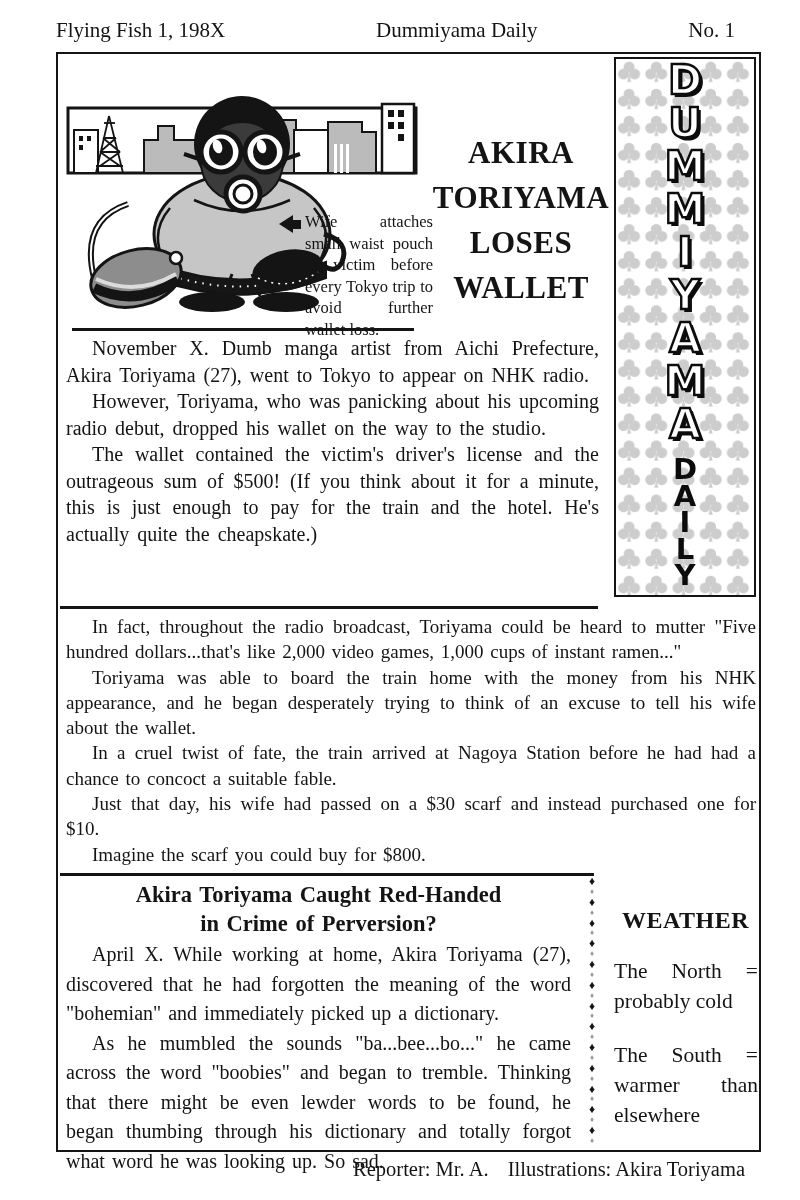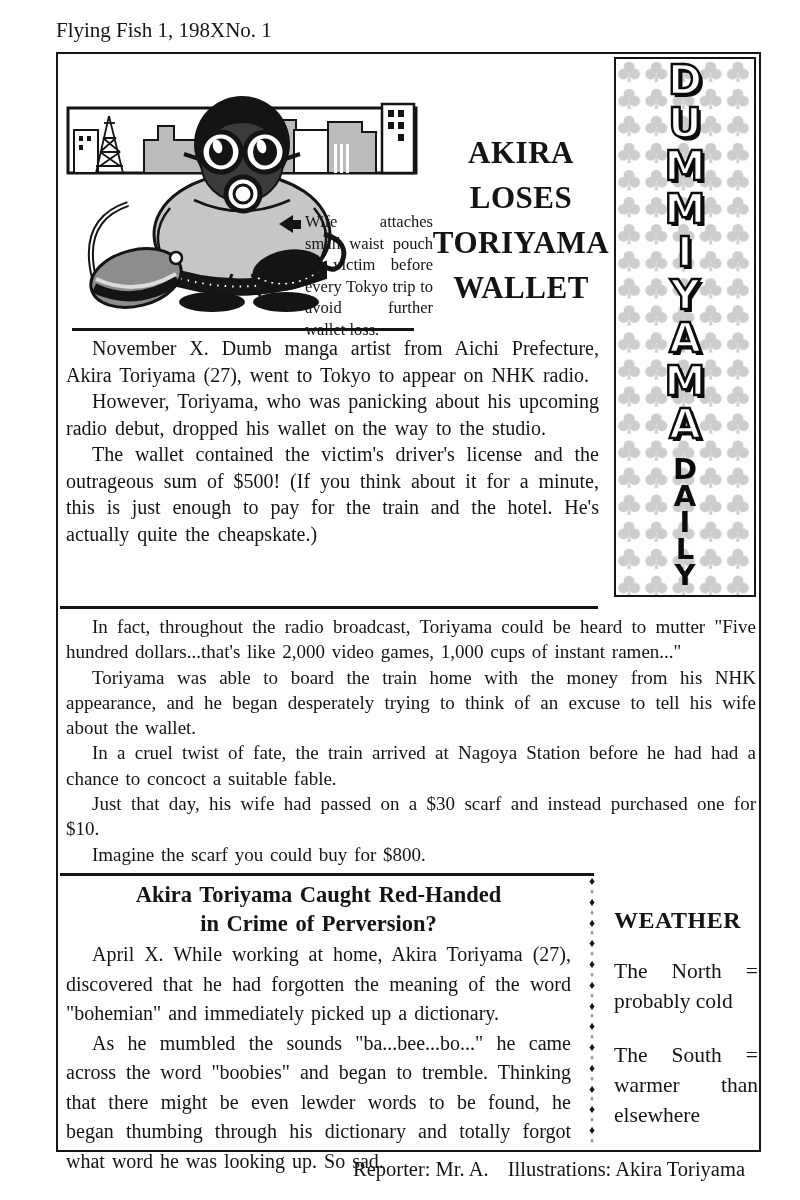--- a/index.html
+++ b/index.html
@@ -62,34 +62,35 @@
         text-indent:0;margin:0 0 2px 0;}
 
   
   .divider{position:absolute;left:527px;top:822px;height:268px;width:14px;
         display:flex;flex-direction:column;justify-content:space-between;align-items:center;}
   .dm-dark{font-size:12px;line-height:10px;color:#141414;}
   .dm-light{font-size:8px;line-height:7px;color:#9a9a9a;}
 
   
   .weather{position:absolute;left:556px;top:853px;width:144px;}
-  .weather h2{margin:0 0 22px 0;font-size:24px;letter-spacing:.5px;}
+  .weather h2{margin:0 0 22px 8px;font-size:24px;letter-spacing:.5px;}
   .weather .witem{font-size:21.5px;line-height:30px;text-align:justify;margin-bottom:24px;}
 
   
   .footer{position:absolute;right:28px;top:1158px;font-size:20.5px;white-space:nowrap;}
   .footer span{margin-left:14px;}
 </style>
 </head>
 <body>
 
 <div class="page">
 
   <div class="hdr">
     <span>Flying Fish 1, 198X</span>
+    <span class="c">Dummiyama Daily</span>
     <span class="r">No. 1</span>
   </div>
 
   <div class="frame">
 
     <svg class="illu" viewBox="0 0 352 232" aria-hidden="true">
 
       <rect x="2" y="26" width="348" height="65" fill="#fff" stroke="#141414" stroke-width="3"></rect>
       <rect x="8" y="48" width="24" height="43" fill="#fff" stroke="#141414" stroke-width="2"></rect>
       <rect x="13" y="54" width="4" height="5" fill="#141414"></rect>
@@ -156,22 +157,22 @@
     <div class="caption">
       <span class="cap-arrow">
         <span class="tri"></span>
           <span class="tail"></span>
       </span>
       <div class="cap-text">Wife attaches small waist pouch to victim before every Tokyo trip to avoid further wallet loss.</div>
     </div>
 
     <div class="lead-head">
       <div>AKIRA</div>
+      <div>TORIYAMA</div>
       <div>LOSES</div>
-      <div>TORIYAMA</div>
       <div>WALLET</div>
     </div>
 
     <div class="mast">
       <svg viewBox="0 0 137 535" preserveAspectRatio="none" aria-hidden="true">
         <defs>
           <pattern id="clv" width="27" height="27" patternUnits="userSpaceOnUse">
             <g fill="#cdcdcd">
               <circle cx="13" cy="8" r="5.4"></circle>
               <circle cx="7.5" cy="15" r="5.4"></circle>

